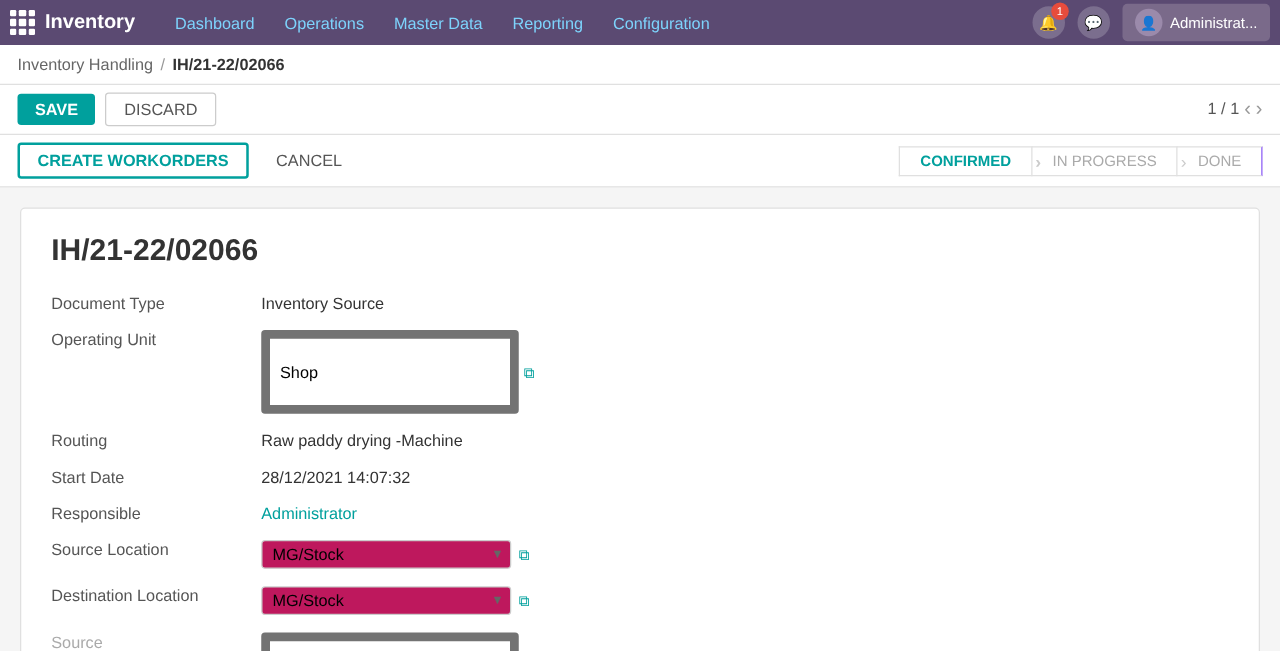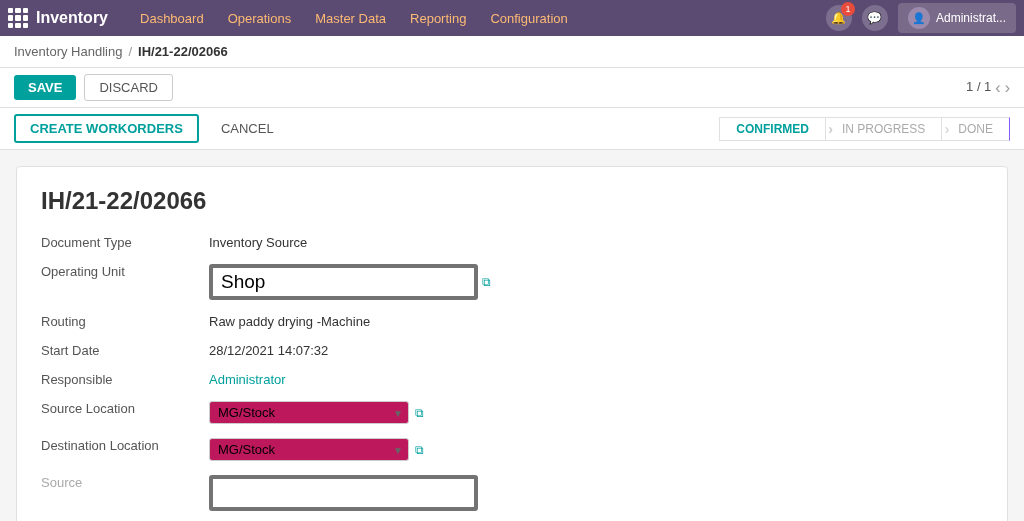--- a/index.html
+++ b/index.html
@@ -19,21 +19,21 @@
       display: grid; grid-template-columns: repeat(3, 1fr); gap: 2px;
     }
     .top-nav .app-grid span {
       background: white; border-radius: 1px; display: block;
     }
     .top-nav .app-name {
       font-size: 16px; font-weight: bold; margin-right: 20px;
     }
     .top-nav nav { display: flex; gap: 0; }
     .top-nav nav a {
-      color: #fdba74; text-decoration: none; padding: 0 12px; height: 36px;
+      color: #7dd3fc; text-decoration: none; padding: 0 12px; height: 36px;
       display: flex; align-items: center; font-size: 13px;
     }
     .top-nav .spacer { flex: 1; }
     .top-nav .icons { display: flex; align-items: center; gap: 10px; }
     .top-nav .icon-btn {
       width: 26px; height: 26px; border-radius: 50%; background: rgba(255,255,255,0.2);
       display: flex; align-items: center; justify-content: center; cursor: pointer;
       font-size: 12px; color: white; position: relative;
     }
     .top-nav .badge {
@@ -111,22 +111,22 @@
     }
     .doc-title {
       font-size: 24px; font-weight: bold; color: #333; margin-bottom: 16px;
     }
 
     
     .form-grid { display: grid; grid-template-columns: 160px 1fr; gap: 6px 8px; margin-bottom: 16px; }
     .form-label { color: #555; font-size: 13px; padding: 4px 0; font-weight: 500; }
     .form-value { font-size: 13px; padding: 4px 0; color: #333; display: flex; align-items: center; gap: 6px; }
     .form-input {
-      border: 4px solid #737373; border-radius: 3px; padding: 3px 8px;
-      font-size: 19px; min-width: 200px; outline: none;
+      border: 7px solid #737373; border-radius: 3px; padding: 19px 8px;
+      font-size: 13px; min-width: 200px; outline: none;
     }
     .form-input-with-btn { display: flex; align-items: center; gap: 4px; }
     .select-wrapper { position: relative; display: inline-block; }
     .form-select {
       border: 1px solid #ccc; border-radius: 3px; padding: 3px 24px 3px 8px;
       font-size: 13px; min-width: 200px; appearance: none; outline: none; background: #be185d;
     }
     .select-arrow { position: absolute; right: 6px; top: 50%; transform: translateY(-50%); color: #666; font-size: 10px; pointer-events: none; }
     .link-icon { color: #00a09d; cursor: pointer; font-size: 12px; }
     .responsible-link { color: #00a09d; cursor: pointer; text-decoration: none; }

